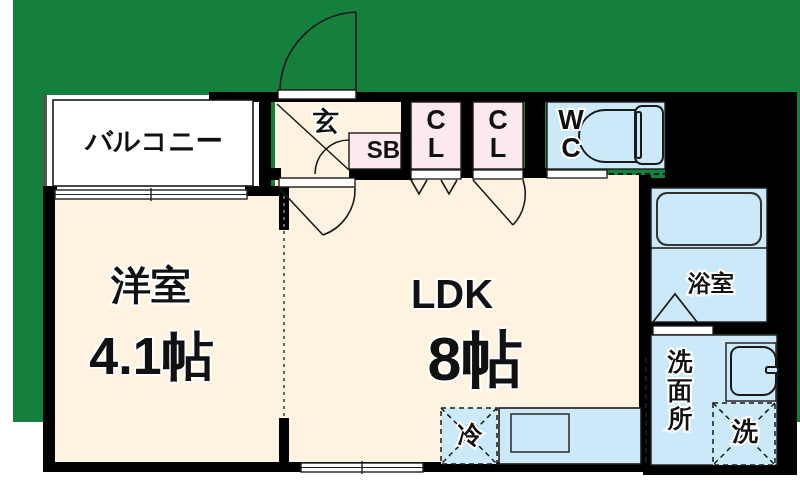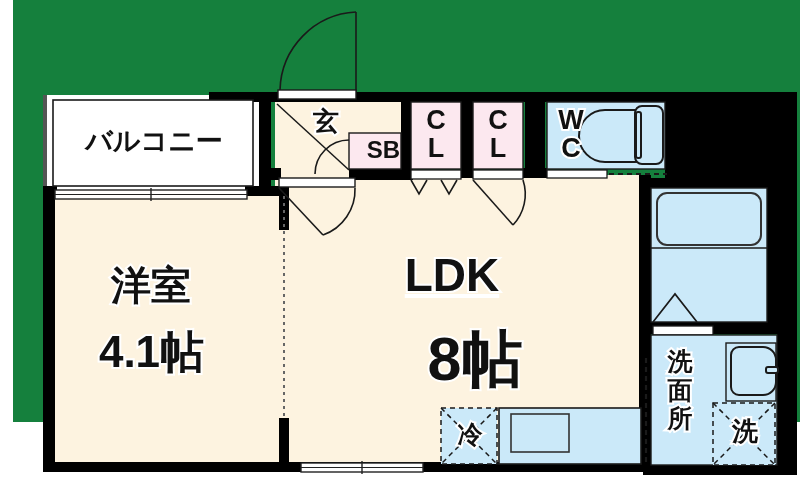--- a/index.html
+++ b/index.html
@@ -216,34 +216,35 @@
     <g>
       <line x1="271" y1="196" x2="271" y2="420" stroke="#666666" stroke-width="2" stroke-dasharray="3 4"></line>
       <rect x="262" y="196" width="8" height="224" fill="#ffffff" stroke="none" opacity="0.0"></rect>
     </g>
 
   </svg>
 
   <div class="lbl" style="left:60px; top:128px; width:162px; font-size:27px;">バルコニー</div>
 
   <div class="lbl" style="left:68px; top:265px; width:140px; font-size:40px;">洋室</div>
-  <div class="lbl" style="left:56px; top:330px; width:165px; font-size:44px;">4.1帖</div>
-
-  <div class="lbl" style="left:374px; top:252px; width:130px; font-size:46px;text-decoration:underline;">LDK</div>
+  <div class="lbl" style="left:56px; top:330px; width:165px; font-size:52px;">4.1帖</div>
+
+  <div class="lbl" style="left:374px; top:274px; width:130px; font-size:40px;">LDK</div>
   <div class="lbl" style="left:400px; top:328px; width:124px; font-size:61px;">8帖</div>
 
   <div class="lbl" style="left:296px; top:108px; width:34px; font-size:26px;">玄</div>
 
   <div class="lbl-plain" style="left:337px; top:138px; width:50px; font-size:24px;text-align:right;">SB</div>
 
   <div class="lbl-plain" style="left:399px; top:106px; width:48px; font-size:27px; line-height:1.05;"><div>C</div><div>L</div></div>
   <div class="lbl-plain" style="left:461px; top:106px; width:48px; font-size:27px; line-height:1.05;"><div>C</div><div>L</div></div>
 
   <div class="lbl" style="left:538px; top:106px; width:40px; font-size:27px; line-height:1.05;"><div>W</div><div>C</div></div>
 
+  <div class="lbl" style="left:658px; top:272px; width:80px; font-size:23px;">浴室</div>
 
   <div class="lbl" style="left:650px; top:347px; width:34px; font-size:25px; line-height:1.14;"><div>洗</div><div>面</div><div>所</div></div>
 
   <div class="lbl" style="left:712px; top:418px; width:40px; font-size:26px;">洗</div>
 
   <div class="lbl" style="left:438px; top:422px; width:38px; font-size:25px;">冷</div>
 
 </div>
 
 </body></html>

